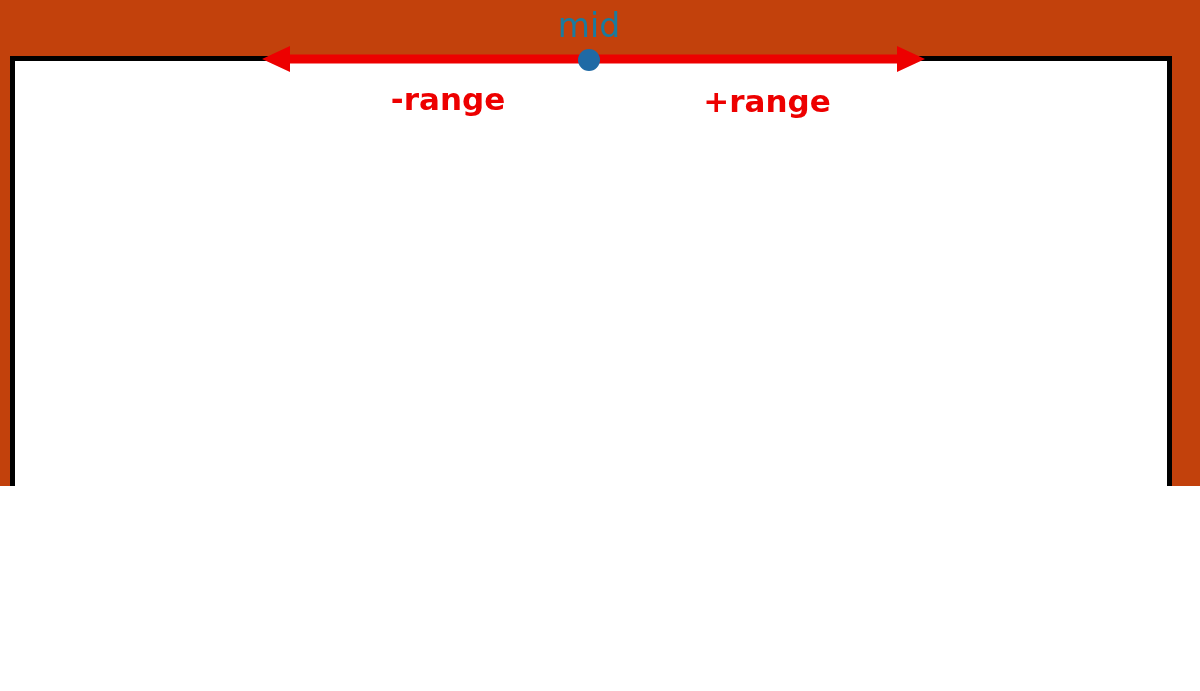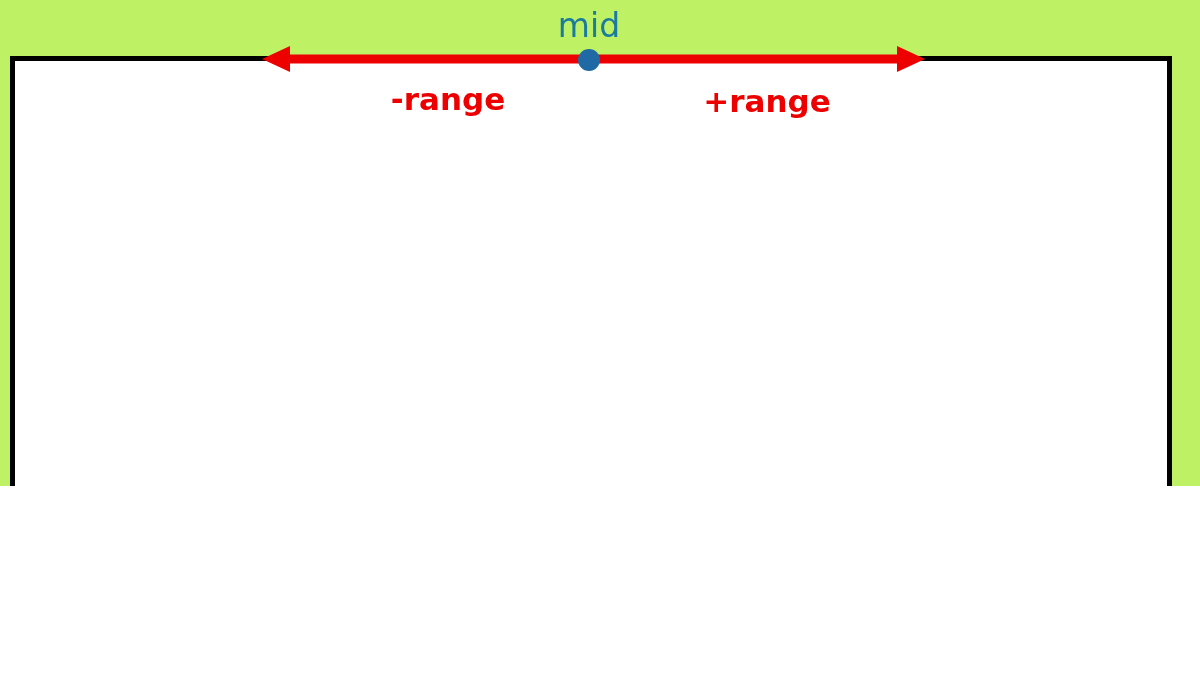--- a/index.html
+++ b/index.html
@@ -8,21 +8,21 @@
     padding: 0;
     background: #ffffff;
   }
   body {
     font-family: "DejaVu Sans", sans-serif;
   }
   #stage {
     position: relative;
     width: 1200px;
     height: 486px;
-    background: #bef264;
+    background: #c2410c;
     overflow: hidden;
   }
 
   
   .frame-box {
     position: absolute;
     left: 10px;
     top: 56px;
     width: 1162px;
     height: 624px;

